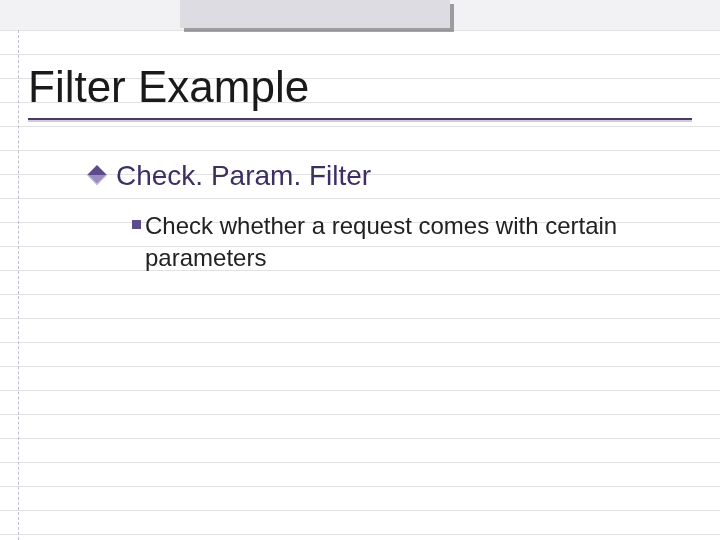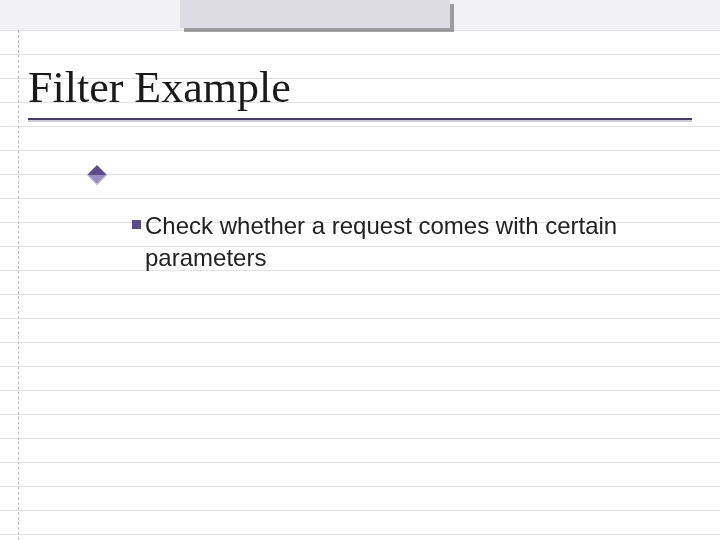--- a/index.html
+++ b/index.html
@@ -30,21 +30,21 @@
   }
   
   .tab{
     position:absolute;left:180px;top:0;width:270px;height:28px;
     background:#dcdce2;
     box-shadow:4px 4px 0 rgba(0,0,0,0.35);
   }
   
   .title{
     position:absolute;left:28px;top:62px;right:28px;
-    font-family:Liberation Serif, serif;
+    font-family:Liberation Sans, sans-serif;
     font-size:44px;
     color:#1a1a1a;
     padding-bottom:6px;
   }
   .title-underline{
     position:absolute;left:28px;right:28px;top:118px;height:0;
     border-top:2px solid #4a3a66;
     box-shadow:0 2px 0 rgba(120,110,150,0.35);
   }
   
@@ -80,18 +80,19 @@
 <div class="paper"></div>
 <div class="top-band"></div>
 <div class="margin-line"></div>
 <div class="tab"></div>
 
 <div class="title">Filter Example</div>
 <div class="title-underline"></div>
 
 <div class="b1">
   <div class="diamond"></div>
+  <div class="b1-text">Check. Param. Filter</div>
 </div>
 
 <div class="b2">
   <div class="square"></div>
   <div class="b2-text">Check whether a request comes with certain parameters</div>
 </div>
 
 </body></html>

